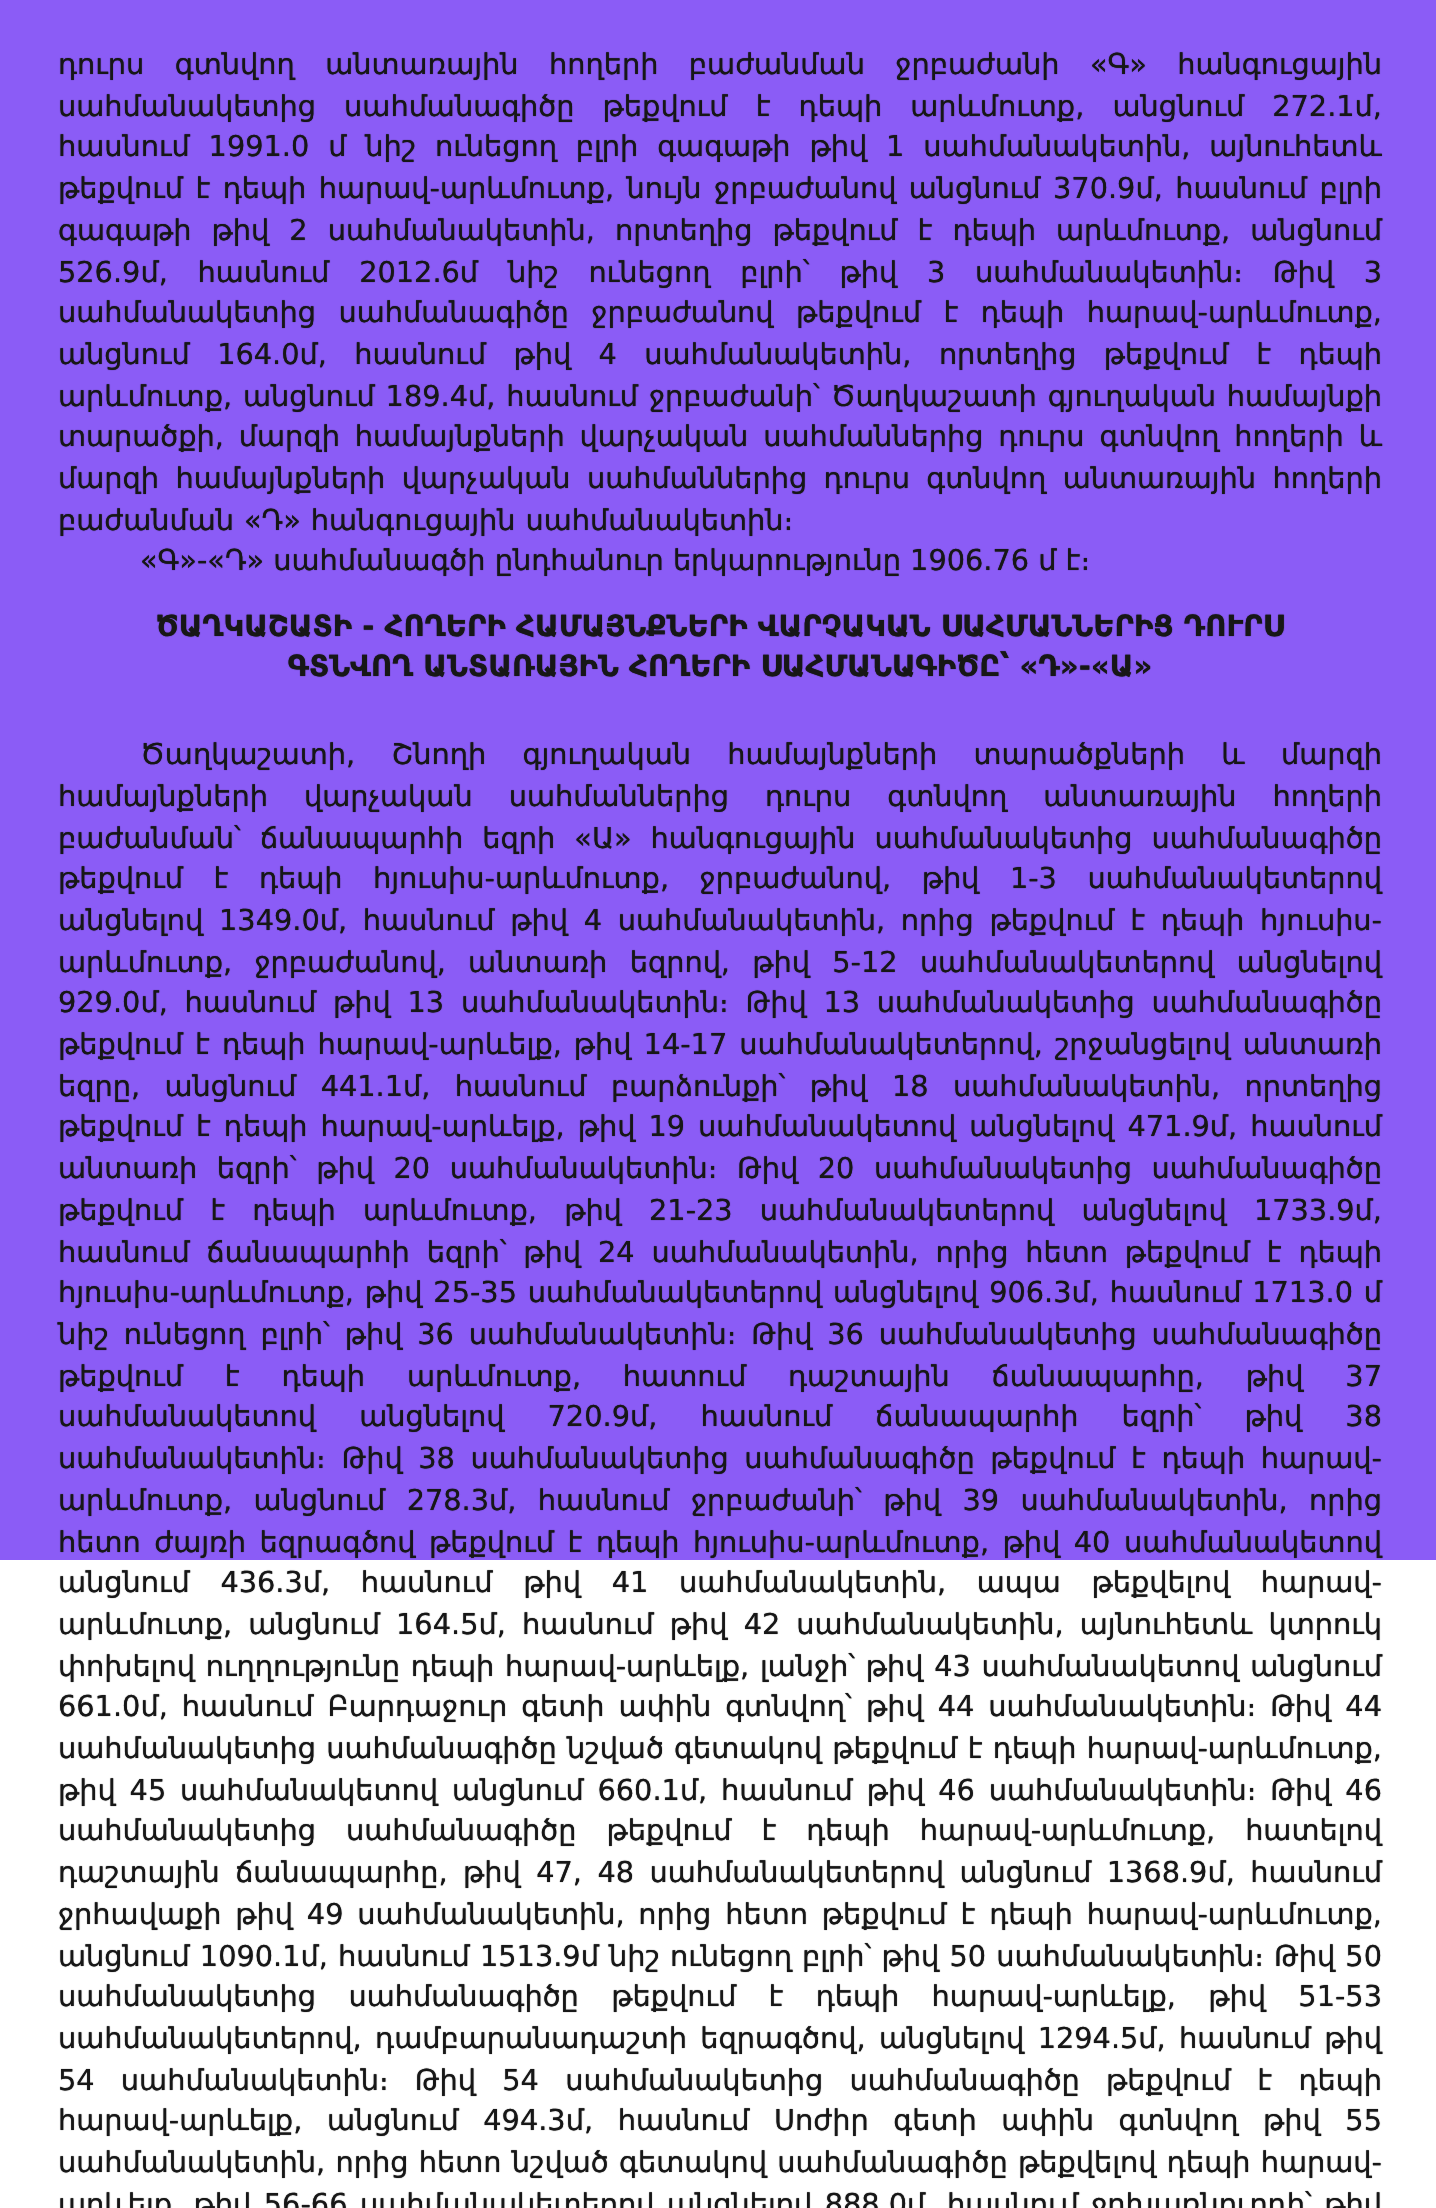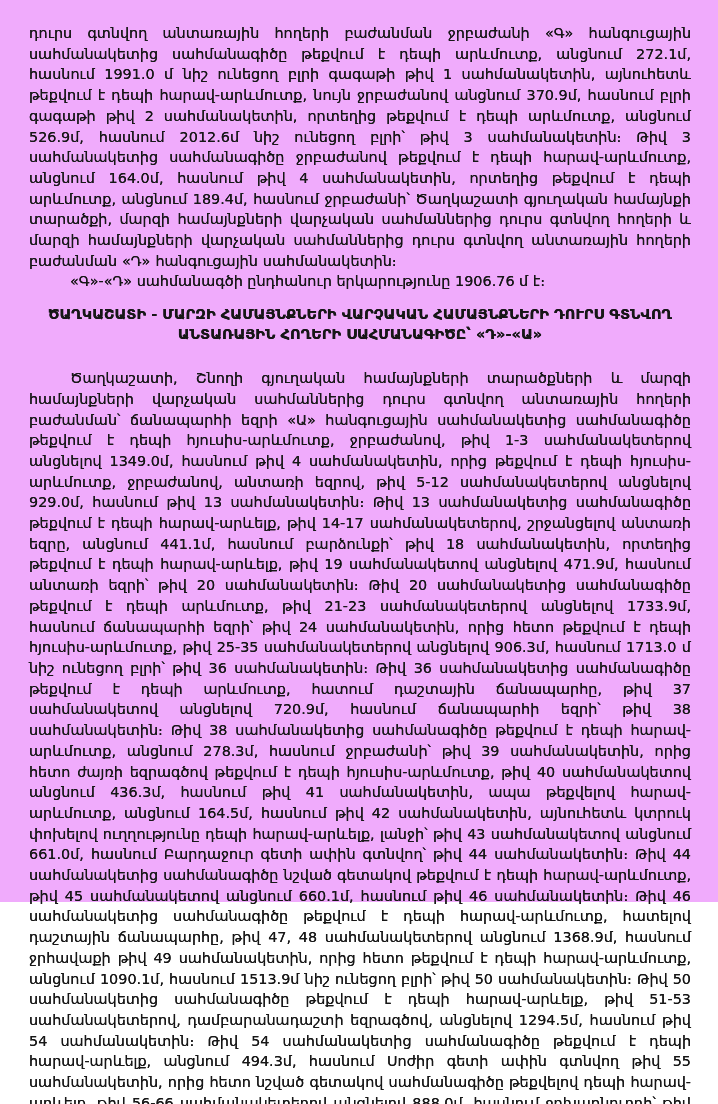--- a/index.html
+++ b/index.html
@@ -10,23 +10,23 @@
   body {
     width: 718px;
     height: 1104px;
     overflow: hidden;
     font-family: "DejaVu Sans", sans-serif;
     color: #171717;
   }
   .page {
     box-sizing: border-box;
     width: 718px;
-    height: 902px;
+    height: 780px;
     padding: 23px 27px 0 29px;
-    background: #f0abfc;
+    background: #8b5cf6;
   }
   .body-text {
     margin: 0;
     font-size: 14.4px;
     line-height: 20.7px;
     text-align: justify;
     text-shadow: 0 0 0.45px currentColor; 
     word-spacing: 0.4px;
   }
   .first-line-indent {
@@ -51,17 +51,17 @@
 </style>
 </head>
 <body>
 
 <div class="page">
 
   <p class="body-text">դուրս գտնվող անտառային հողերի բաժանման ջրբաժանի «Գ» հանգուցային սահմանակետից սահմանագիծը թեքվում է դեպի արևմուտք, անցնում 272.1մ, հասնում 1991.0 մ նիշ ունեցող բլրի գագաթի թիվ 1 սահմանակետին, այնուհետև թեքվում է դեպի հարավ-արևմուտք, նույն ջրբաժանով անցնում 370.9մ, հասնում բլրի գագաթի թիվ 2 սահմանակետին, որտեղից թեքվում է դեպի արևմուտք, անցնում 526.9մ, հասնում 2012.6մ նիշ ունեցող բլրի՝ թիվ 3 սահմանակետին։ Թիվ 3 սահմանակետից սահմանագիծը ջրբաժանով թեքվում է դեպի հարավ-արևմուտք, անցնում 164.0մ, հասնում թիվ 4 սահմանակետին, որտեղից թեքվում է դեպի արևմուտք, անցնում 189.4մ, հասնում ջրբաժանի՝ Ծաղկաշատի գյուղական համայնքի տարածքի, մարզի համայնքների վարչական սահմաններից դուրս գտնվող հողերի և մարզի համայնքների վարչական սահմաններից դուրս գտնվող անտառային հողերի բաժանման «Դ» հանգուցային սահմանակետին։</p>
 
   <p class="summary-line">«Գ»-«Դ» սահմանագծի ընդհանուր երկարությունը 1906.76 մ է։</p>
 
-  <h1 class="section-heading">ԾԱՂԿԱՇԱՏԻ - ՄԱՐԶԻ ՀԱՄԱՅՆՔՆԵՐԻ ՎԱՐՉԱԿԱՆ ՀԱՄԱՅՆՔՆԵՐԻ ԴՈՒՐՍ ԳՏՆՎՈՂ ԱՆՏԱՌԱՅԻՆ ՀՈՂԵՐԻ ՍԱՀՄԱՆԱԳԻԾԸ՝ «Դ»-«Ա»</h1>
+  <h1 class="section-heading">ԾԱՂԿԱՇԱՏԻ - ՀՈՂԵՐԻ ՀԱՄԱՅՆՔՆԵՐԻ ՎԱՐՉԱԿԱՆ ՍԱՀՄԱՆՆԵՐԻՑ ԴՈՒՐՍ ԳՏՆՎՈՂ ԱՆՏԱՌԱՅԻՆ ՀՈՂԵՐԻ ՍԱՀՄԱՆԱԳԻԾԸ՝ «Դ»-«Ա»</h1>
 
   <p class="body-text first-line-indent">Ծաղկաշատի, Շնողի գյուղական համայնքների տարածքների և մարզի համայնքների վարչական սահմաններից դուրս գտնվող անտառային հողերի բաժանման՝ ճանապարհի եզրի «Ա» հանգուցային սահմանակետից սահմանագիծը թեքվում է դեպի հյուսիս-արևմուտք, ջրբաժանով, թիվ 1-3 սահմանակետերով անցնելով 1349.0մ, հասնում թիվ 4 սահմանակետին, որից թեքվում է դեպի հյուսիս-արևմուտք, ջրբաժանով, անտառի եզրով, թիվ 5-12 սահմանակետերով անցնելով 929.0մ, հասնում թիվ 13 սահմանակետին։ Թիվ 13 սահմանակետից սահմանագիծը թեքվում է դեպի հարավ-արևելք, թիվ 14-17 սահմանակետերով, շրջանցելով անտառի եզրը, անցնում 441.1մ, հասնում բարձունքի՝ թիվ 18 սահմանակետին, որտեղից թեքվում է դեպի հարավ-արևելք, թիվ 19 սահմանակետով անցնելով 471.9մ, հասնում անտառի եզրի՝ թիվ 20 սահմանակետին։ Թիվ 20 սահմանակետից սահմանագիծը թեքվում է դեպի արևմուտք, թիվ 21-23 սահմանակետերով անցնելով 1733.9մ, հասնում ճանապարհի եզրի՝ թիվ 24 սահմանակետին, որից հետո թեքվում է դեպի հյուսիս-արևմուտք, թիվ 25-35 սահմանակետերով անցնելով 906.3մ, հասնում 1713.0 մ նիշ ունեցող բլրի՝ թիվ 36 սահմանակետին։ Թիվ 36 սահմանակետից սահմանագիծը թեքվում է դեպի արևմուտք, հատում դաշտային ճանապարհը, թիվ 37 սահմանակետով անցնելով 720.9մ, հասնում ճանապարհի եզրի՝ թիվ 38 սահմանակետին։ Թիվ 38 սահմանակետից սահմանագիծը թեքվում է դեպի հարավ-արևմուտք, անցնում 278.3մ, հասնում ջրբաժանի՝ թիվ 39 սահմանակետին, որից հետո ժայռի եզրագծով թեքվում է դեպի հյուսիս-արևմուտք, թիվ 40 սահմանակետով անցնում 436.3մ, հասնում թիվ 41 սահմանակետին, ապա թեքվելով հարավ-արևմուտք, անցնում 164.5մ, հասնում թիվ 42 սահմանակետին, այնուհետև կտրուկ փոխելով ուղղությունը դեպի հարավ-արևելք, լանջի՝ թիվ 43 սահմանակետով անցնում 661.0մ, հասնում Բարդաջուր գետի ափին գտնվող՝ թիվ 44 սահմանակետին։ Թիվ 44 սահմանակետից սահմանագիծը նշված գետակով թեքվում է դեպի հարավ-արևմուտք, թիվ 45 սահմանակետով անցնում 660.1մ, հասնում թիվ 46 սահմանակետին։ Թիվ 46 սահմանակետից սահմանագիծը թեքվում է դեպի հարավ-արևմուտք, հատելով դաշտային ճանապարհը, թիվ 47, 48 սահմանակետերով անցնում 1368.9մ, հասնում ջրհավաքի թիվ 49 սահմանակետին, որից հետո թեքվում է դեպի հարավ-արևմուտք, անցնում 1090.1մ, հասնում 1513.9մ նիշ ունեցող բլրի՝ թիվ 50 սահմանակետին։ Թիվ 50 սահմանակետից սահմանագիծը թեքվում է դեպի հարավ-արևելք, թիվ 51-53 սահմանակետերով, դամբարանադաշտի եզրագծով, անցնելով 1294.5մ, հասնում թիվ 54 սահմանակետին։ Թիվ 54 սահմանակետից սահմանագիծը թեքվում է դեպի հարավ-արևելք, անցնում 494.3մ, հասնում Սոժիր գետի ափին գտնվող թիվ 55 սահմանակետին, որից հետո նշված գետակով սահմանագիծը թեքվելով դեպի հարավ-արևելք, թիվ 56-66 սահմանակետերով անցնելով 888.0մ, հասնում ջրխառնուրդի՝ թիվ 67 սահմանակետին։ Թիվ 67 սահմանակետից սահմանագիծը նշված գետով թեքվում է դեպի արևելք, թիվ 68-85 սահմանակետերով անցնելով 2392.1մ, հասնում թիվ 86 սահմանակետին, որից հետո թեքվում է դեպի հարավ, թիվ 87-91 սահմանակետերով անցնում 227.6մ, հասնում ջրբաժանի՝ Ծաղկաշատի գյուղական համայնքի տարածքի, մարզի համայնքների</p>
 
 </div>
 
 </body></html>

